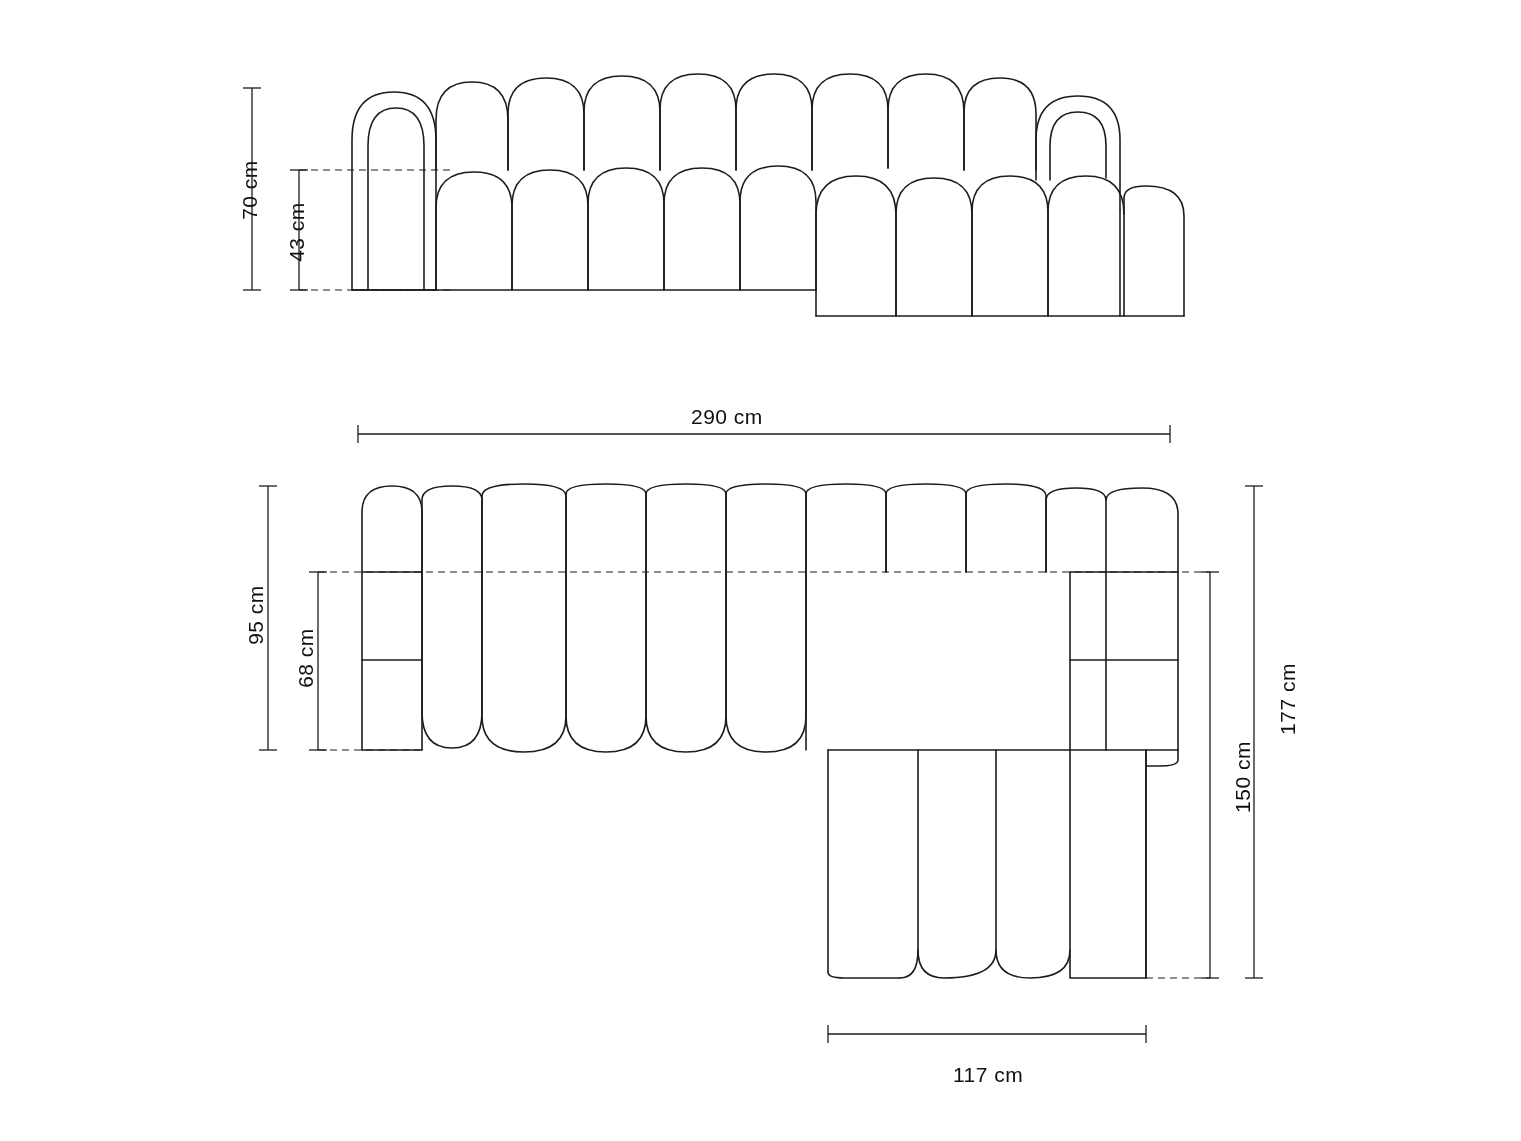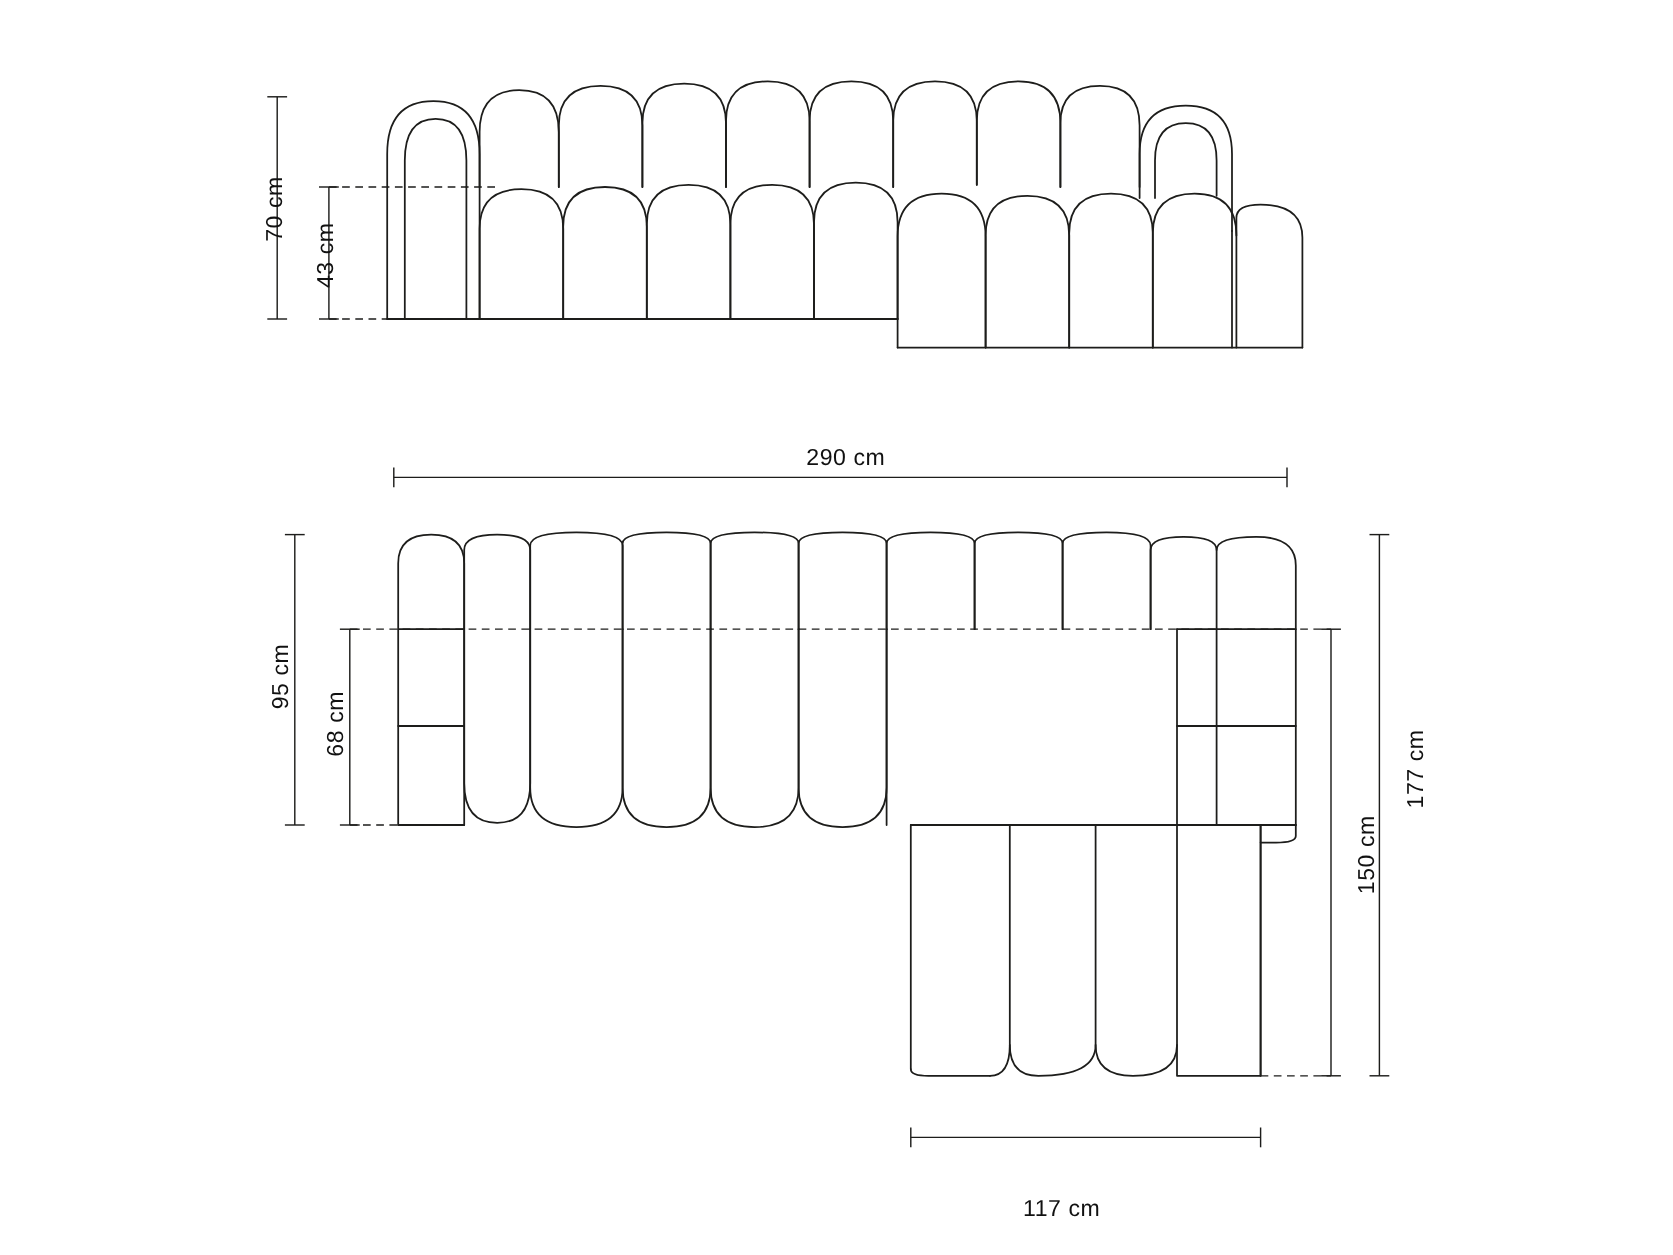--- a/index.html
+++ b/index.html
@@ -183,25 +183,25 @@
       <path class="dim-line" d="M828 1034 L1146 1034"></path>
       <path class="dim-line" d="M828 1025 L828 1043"></path>
       <path class="dim-line" d="M1146 1025 L1146 1043"></path>
     </g>
   </svg>
 
   <div class="dim-label vert" style="left: 205px; top: 178px; width: 90px; text-align: center;">70 cm</div>
 
   <div class="dim-label vert" style="left: 252px; top: 220px; width: 90px; text-align: center;">43 cm</div>
 
-  <div class="dim-label" style="left: 733px; top: 405px;">290 cm</div>
+  <div class="dim-label" style="left: 691px; top: 405px;">290 cm</div>
 
   <div class="dim-label vert" style="left: 211px; top: 603px; width: 90px; text-align: center;">95 cm</div>
 
   <div class="dim-label vert" style="left: 261px; top: 646px; width: 90px; text-align: center;">68 cm</div>
 
   <div class="dim-label vert" style="left: 1238px; top: 687px; width: 100px; text-align: center;">177 cm</div>
 
   <div class="dim-label vert" style="left: 1193px; top: 765px; width: 100px; text-align: center;">150 cm</div>
 
-  <div class="dim-label" style="left: 930px; top: 1063px; margin-top: 24px;">117 cm</div>
+  <div class="dim-label" style="left: 953px; top: 1063px;">117 cm</div>
 
 </div>
 
 </body></html>

